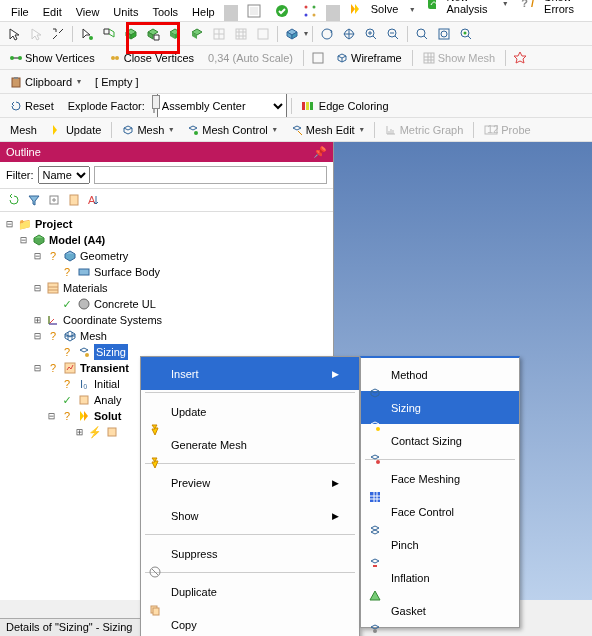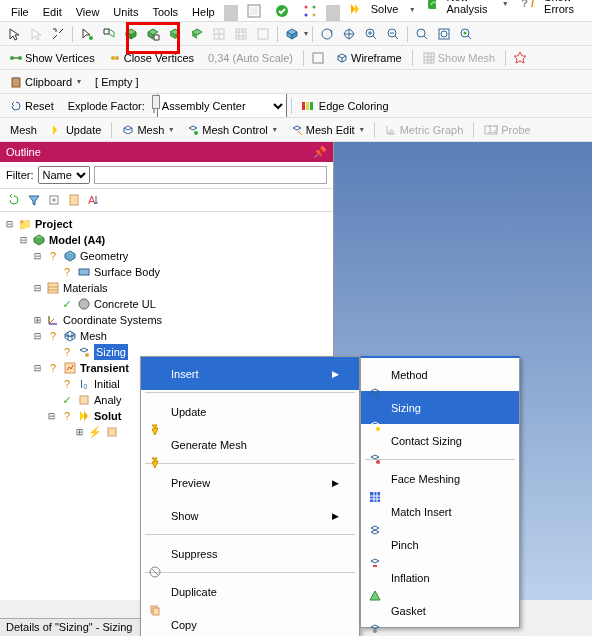--- a/index.html
+++ b/index.html
@@ -653,21 +653,21 @@
       </span>
       <span>Face Meshing</span>
     </div>
   <div class="ctx-item">
       <span class="ci">
         <svg width="12" height="12">
           <path d="M2 4l4-2 4 2-4 2z" fill="none" stroke="#369"></path>
           <path d="M2 8l4-2 4 2-4 2z" fill="none" stroke="#369"></path>
         </svg>
       </span>
-      <span>Match Insert</span>
+      <span>Face Control</span>
     </div>
   <div class="ctx-item">
       <span class="ci">
         <svg width="12" height="12">
           <path d="M2 4l4-2 4 2-4 2z" fill="none" stroke="#369"></path>
           <path d="M4 9l4 0" stroke="#d44" stroke-width="2"></path>
         </svg>
       </span>
       <span>Pinch</span>
     </div>

